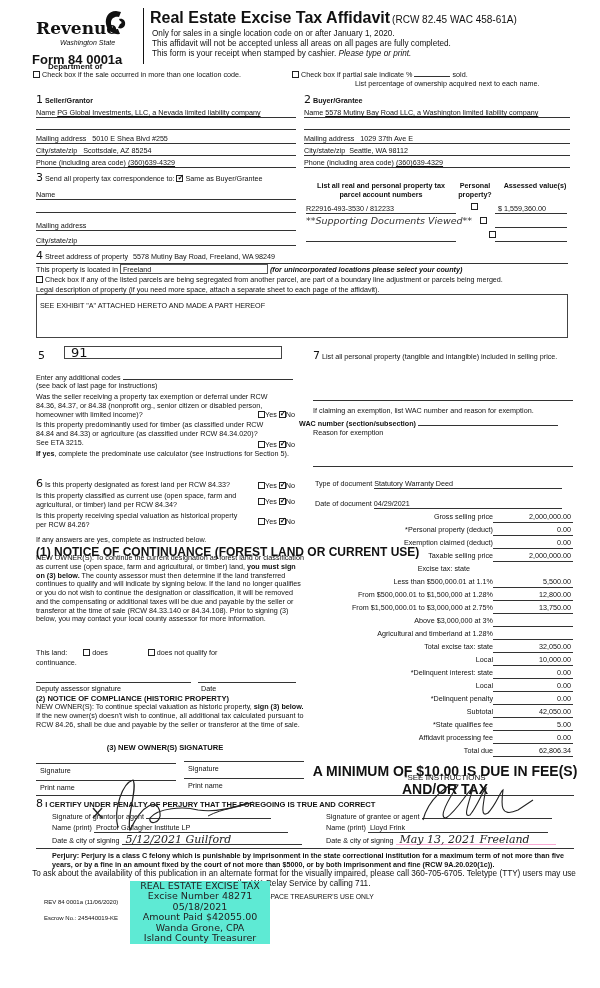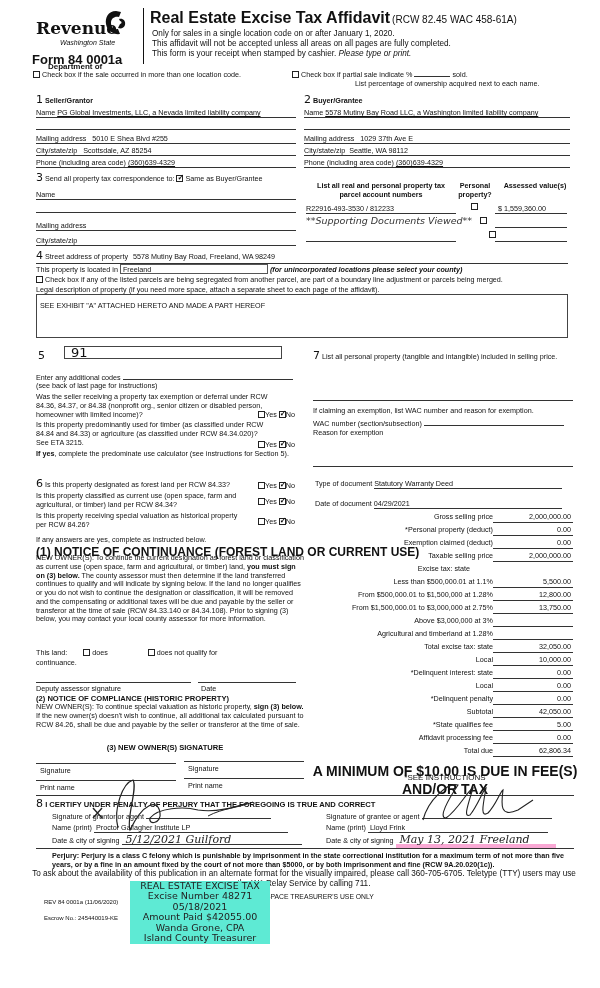--- a/index.html
+++ b/index.html
@@ -184,21 +184,21 @@
   <b>If yes</b><span>, complete the predominate use calculator (see instructions for Section 5).</span>
 </div>
 
 
 <div class="abs" style="left:313px;top:349px;width:258px;">
   <span class="secnum">7</span>
   <span>List all personal property (tangible and intangible) included in selling price.</span>
 </div>
 <div class="hline" style="left:313px;top:400px;width:260px;"></div>
 <div class="abs" style="left:313px;top:406px;white-space:nowrap;">If claiming an exemption, list WAC number and reason for exemption.</div>
-<div class="abs" style="left:313px;top:419px;white-space:nowrap;">
+<div class="abs" style="left:299px;top:419px;white-space:nowrap;font-weight:bold;">
   <span>WAC number (section/subsection)</span>
   <span style="display:inline-block;width:140px;border-bottom:1px solid #333;height:7px;"></span>
 </div>
 <div class="abs" style="left:313px;top:428px;">Reason for exemption</div>
 <div class="hline" style="left:313px;top:466px;width:260px;"></div>
 
 
 <div class="abs" style="left:36px;top:477px;white-space:nowrap;">
   <span class="secnum">6</span>
   <span>Is this property designated as forest land per RCW 84.33?</span>
@@ -366,21 +366,21 @@
 <div class="abs" style="left:326px;top:811px;white-space:nowrap;">
   <span>Signature of grantee or agent</span>
   <span style="display:inline-block;width:130px;border-bottom:1px solid #333;height:8px;"></span>
 </div>
 <div class="abs" style="left:326px;top:823px;white-space:nowrap;">
   <span>Name (print)</span>
   <span style="display:inline-block;width:180px;border-bottom:1px solid #333;padding-left:2px;">Lloyd Frink</span>
 </div>
 <div class="abs" style="left:326px;top:835px;white-space:nowrap;">
   <span>Date &amp; city of signing</span>
-  <span class="sig" style="display:inline-block;width:160px;border-bottom:5px solid #f9a8d4;padding-left:4px;font-size:11px;line-height:9px;">May 13, 2021 Freeland</span>
+  <span class="sig" style="display:inline-block;width:160px;border-bottom:1px solid #f9a8d4;padding-left:4px;font-size:11px;line-height:9px;">May 13, 2021 Freeland</span>
 </div>
 <svg class="abs" style="left:418px;top:780px;" width="120" height="45" viewBox="0 0 120 45">
   <path d="M5 40 C10 20 30 2 40 5 C30 20 20 38 28 38 C40 30 50 10 55 8 C50 25 45 38 52 35 C60 25 65 10 68 8 C65 25 62 38 70 33 C78 25 82 12 85 10 C83 25 82 38 100 30 L115 20" stroke="#222" stroke-width="1.1" fill="none"></path>
 </svg>
 
 
 <div class="hline" style="left:36px;top:848px;width:538px;"></div>
 <div class="abs" style="left:52px;top:851px;width:524px;font-size:7.2px;text-indent:0;font-weight:bold;">
   <b>Perjury:</b><span> Perjury is a class C felony which is punishable by imprisonment in the state correctional institution for a maximum term of not more than five years, or by a fine in an amount fixed by the court of not more than $5000, or by both imprisonment and fine (RCW 9A.20.020(1c)).</span>
 </div>

